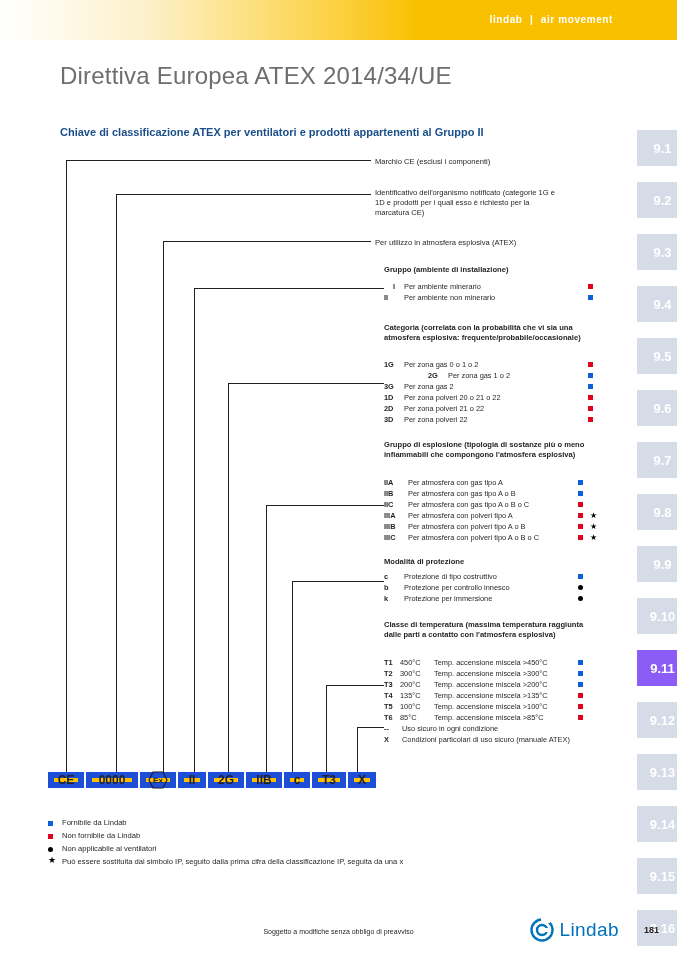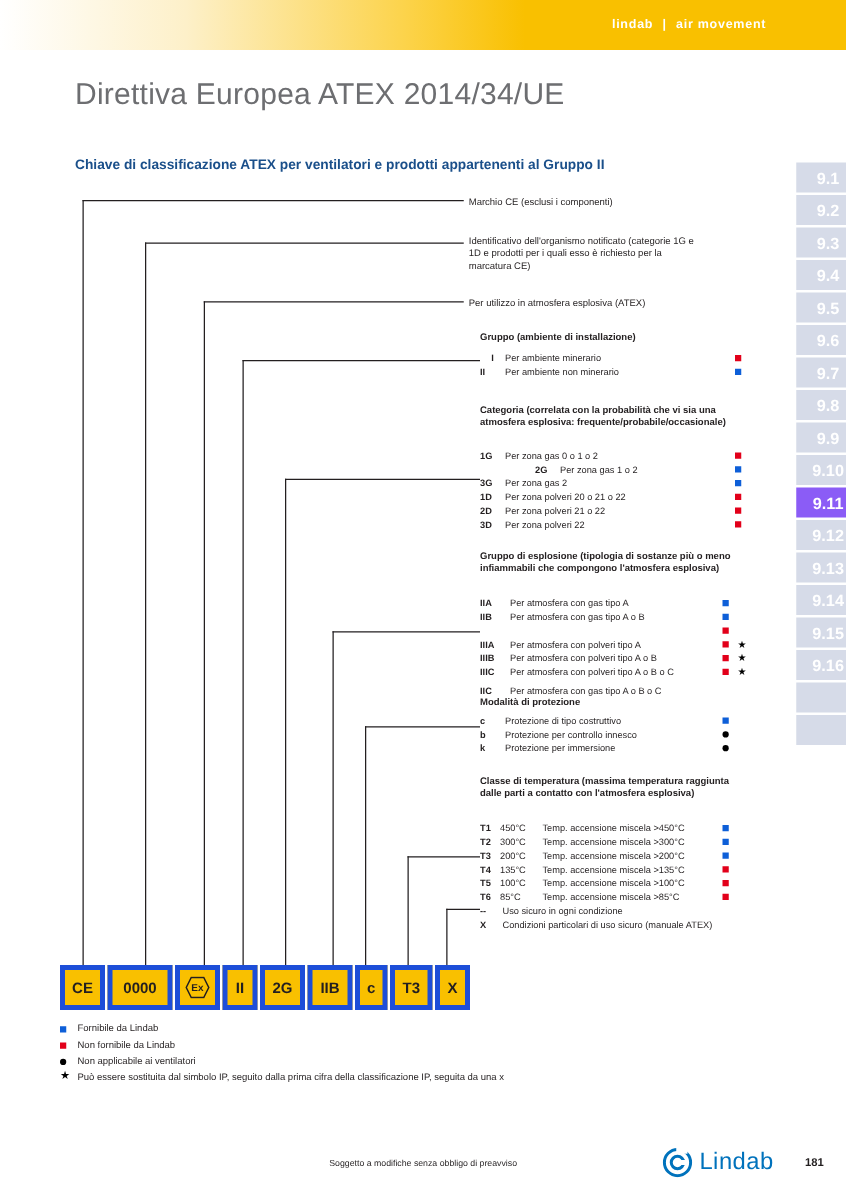--- a/index.html
+++ b/index.html
@@ -21,21 +21,21 @@
   .header-brand {
     position:absolute; right:64px; top:14px;
     font-size:10px; font-weight:bold; letter-spacing:0.6px;
     color:#ffffff;
   }
   .header-brand .sep { padding:0 4px; }
 
   
   .tab-rail { position:absolute; right:0; top:130px; width:40px; }
   .tab {
-    width:40px; height:24px; margin-bottom:2px;
+    width:40px; height:36px; margin-bottom:16px;
     background:#d6dbe8; color:#ffffff;
     font-size:13px; font-weight:bold;
     display:flex; align-items:center; justify-content:center;padding-left:11px;
   }
   .tab.active { background:#8b5cf6; color:#ffffff; }
   .tab.blank { background:#d6dbe8; }
 
   
   .page-title {
     position:absolute; left:60px; top:62px;
@@ -64,22 +64,22 @@
   .star { position:absolute; font-size:8px; line-height:5px; color:#000; }
 
   
   .ln { position:absolute; background:#231f20; }
   .lnh { height:1px; }
   .lnv { width:1px; }
 
   
   .codebar { position:absolute; left:48px; top:772px; height:28px; }
   .cbox {
-    position:absolute; top:0; height:36px;
-    background:#f9c000; border:4px solid #1d4ed8;
+    position:absolute; top:0; height:16px;
+    background:#f9c000; border:6px solid #1d4ed8;
     display:flex; align-items:center; justify-content:center;
     font-size:12px; font-weight:bold; color:#231f20;
   }
   .cbox.sym { font-size:11px; }
 
   
   .legend { position:absolute; left:48px; top:818px; width:600px; }
   .lg-row { position:relative; height:13px; font-size:7.6px; color:#231f20; }
   .lg-mark { position:absolute; left:0; top:3px; width:5px; height:5px; }
   .lg-mark.blue { background:#0e5fd8; }
@@ -196,21 +196,21 @@
 
   <div class="grp-head" style="left:384px; top:440px; width:210px;">Gruppo di esplosione (tipologia di sostanze più o meno infiammabili che compongono l'atmosfera esplosiva)</div>
   <div class="row" style="left:384px; top:478px;">
     <b style="width:24px">IIA</b><span>Per atmosfera con gas tipo A</span>
   </div>
   <div class="sq blue" style="left:578px; top:480px;"></div>
   <div class="row" style="left:384px; top:489px;">
     <b style="width:24px">IIB</b><span>Per atmosfera con gas tipo A o B</span>
   </div>
   <div class="sq blue" style="left:578px; top:491px;"></div>
-  <div class="row" style="left:384px; top:500px;margin-top:48px;">
+  <div class="row" style="left:384px; top:500px;">
     <b style="width:24px">IIC</b><span>Per atmosfera con gas tipo A o B o C</span>
   </div>
   <div class="sq red" style="left:578px; top:502px;"></div>
   <div class="row" style="left:384px; top:511px;">
     <b style="width:24px">IIIA</b><span>Per atmosfera con polveri tipo A</span>
   </div>
   <div class="sq red" style="left:578px; top:513px;"></div>
   <div class="star" style="left:590px; top:513px;">★</div>
   <div class="row" style="left:384px; top:522px;">
     <b style="width:24px">IIIB</b><span>Per atmosfera con polveri tipo A o B</span>

